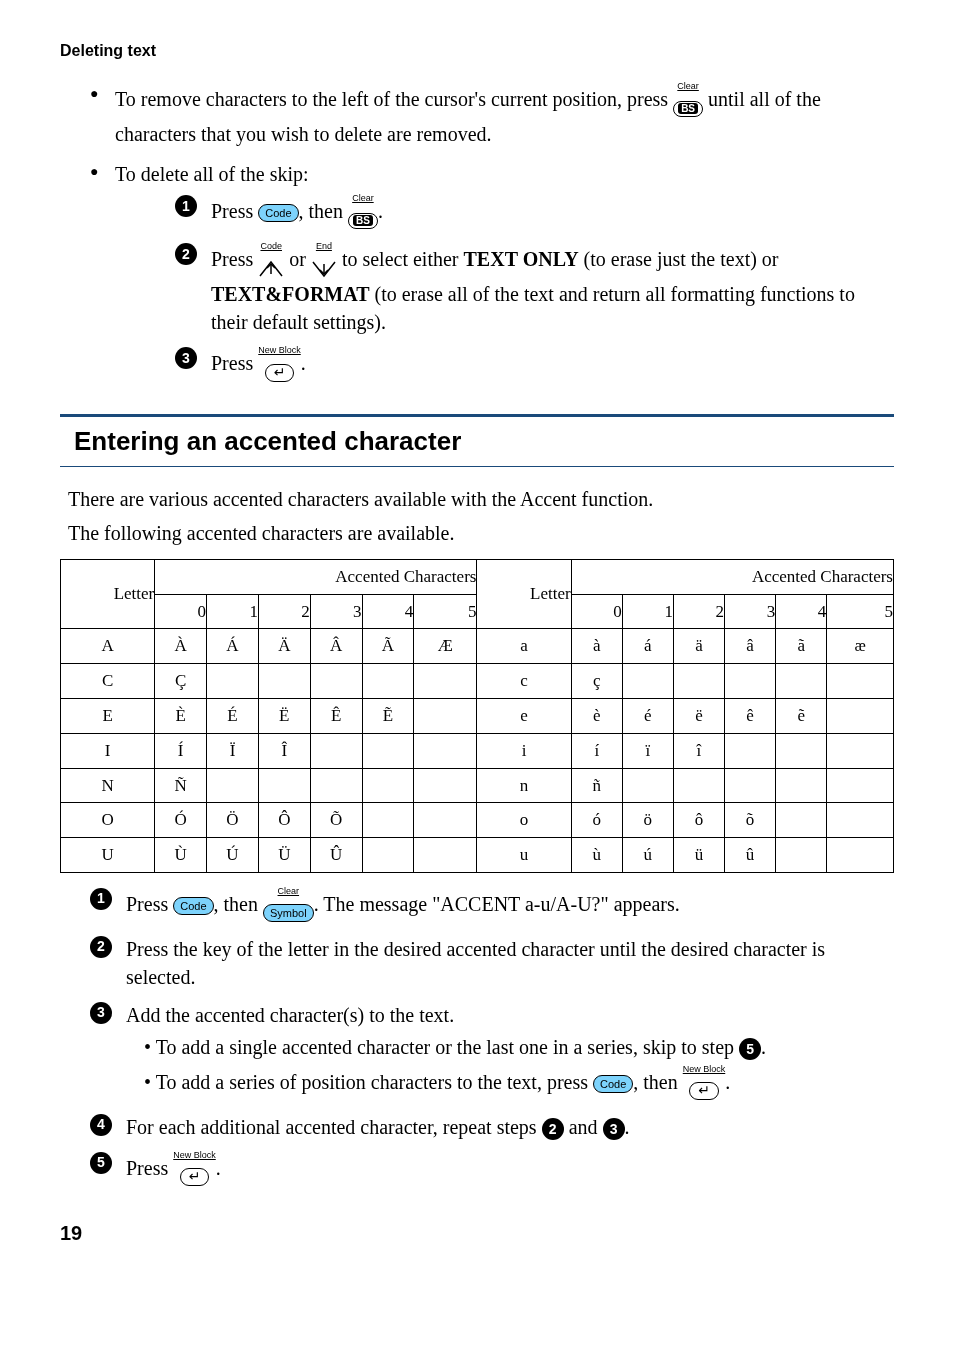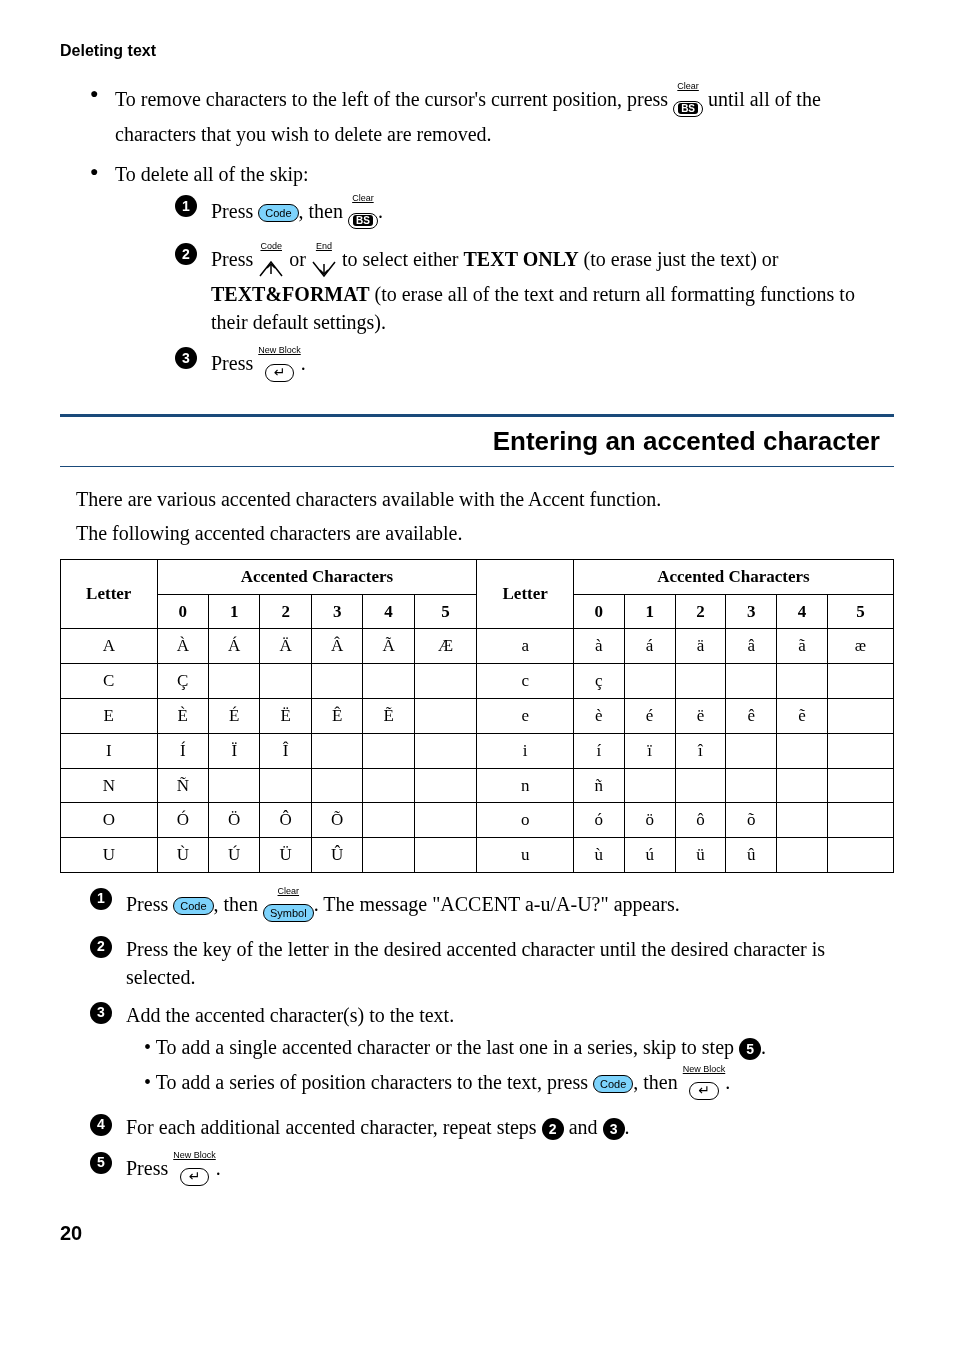--- a/index.html
+++ b/index.html
@@ -19,21 +19,20 @@
     margin: 0 0 20px 0;
   }
   .major-section {
     border-top: 3px solid #1a4a7a;
     border-bottom: 1px solid #1a4a7a;
     padding: 6px 14px;
     font-family: Arial, Helvetica, sans-serif;
     font-weight: bold;
     font-size: 26px;
     margin: 30px 0 18px 0;
-    text-align: right;
   }
   .bullet-list {
     list-style: none;
     padding-left: 30px;
     margin: 10px 0 20px 0;
   }
   .bullet-list > li {
     position: relative;
     margin-bottom: 12px;
     padding-left: 25px;
@@ -160,29 +159,30 @@
     width: 100%;
     margin: 12px 0 14px 0;
     font-size: 17px;
   }
   table.accent th, table.accent td {
     border: 1px solid #000;
     text-align: center;
     padding: 5px 0;
   }
   table.accent th {
-    font-weight: bold;
+    font-weight: normal;
+    text-align: right;
   }
   .page-num {
     font-family: Arial, Helvetica, sans-serif;
     font-weight: bold;
     font-size: 20px;
     margin-top: 30px;
   }
-  .plain-para { margin: 6px 16px; }
+  .plain-para { margin: 6px 8px; }
 </style>
 </head>
 <body>
 
 <h2 class="section-title">Deleting text</h2>
 
 <ul class="bullet-list">
   <li>
     <span>To remove characters to the left of the cursor's current position, press </span>
     <span class="key-wrap">
@@ -438,13 +438,13 @@
   <li>
     <span class="num-circle">5</span>
     <span>Press </span>
     <span class="key-wrap">
       <span class="key-sup">New Block</span>
       <span class="enter-key">↵</span>
     </span><span>.</span>
   </li>
 </ol>
 
-<div class="page-num">20</div>
+<div class="page-num">19</div>
 
 </body></html>

